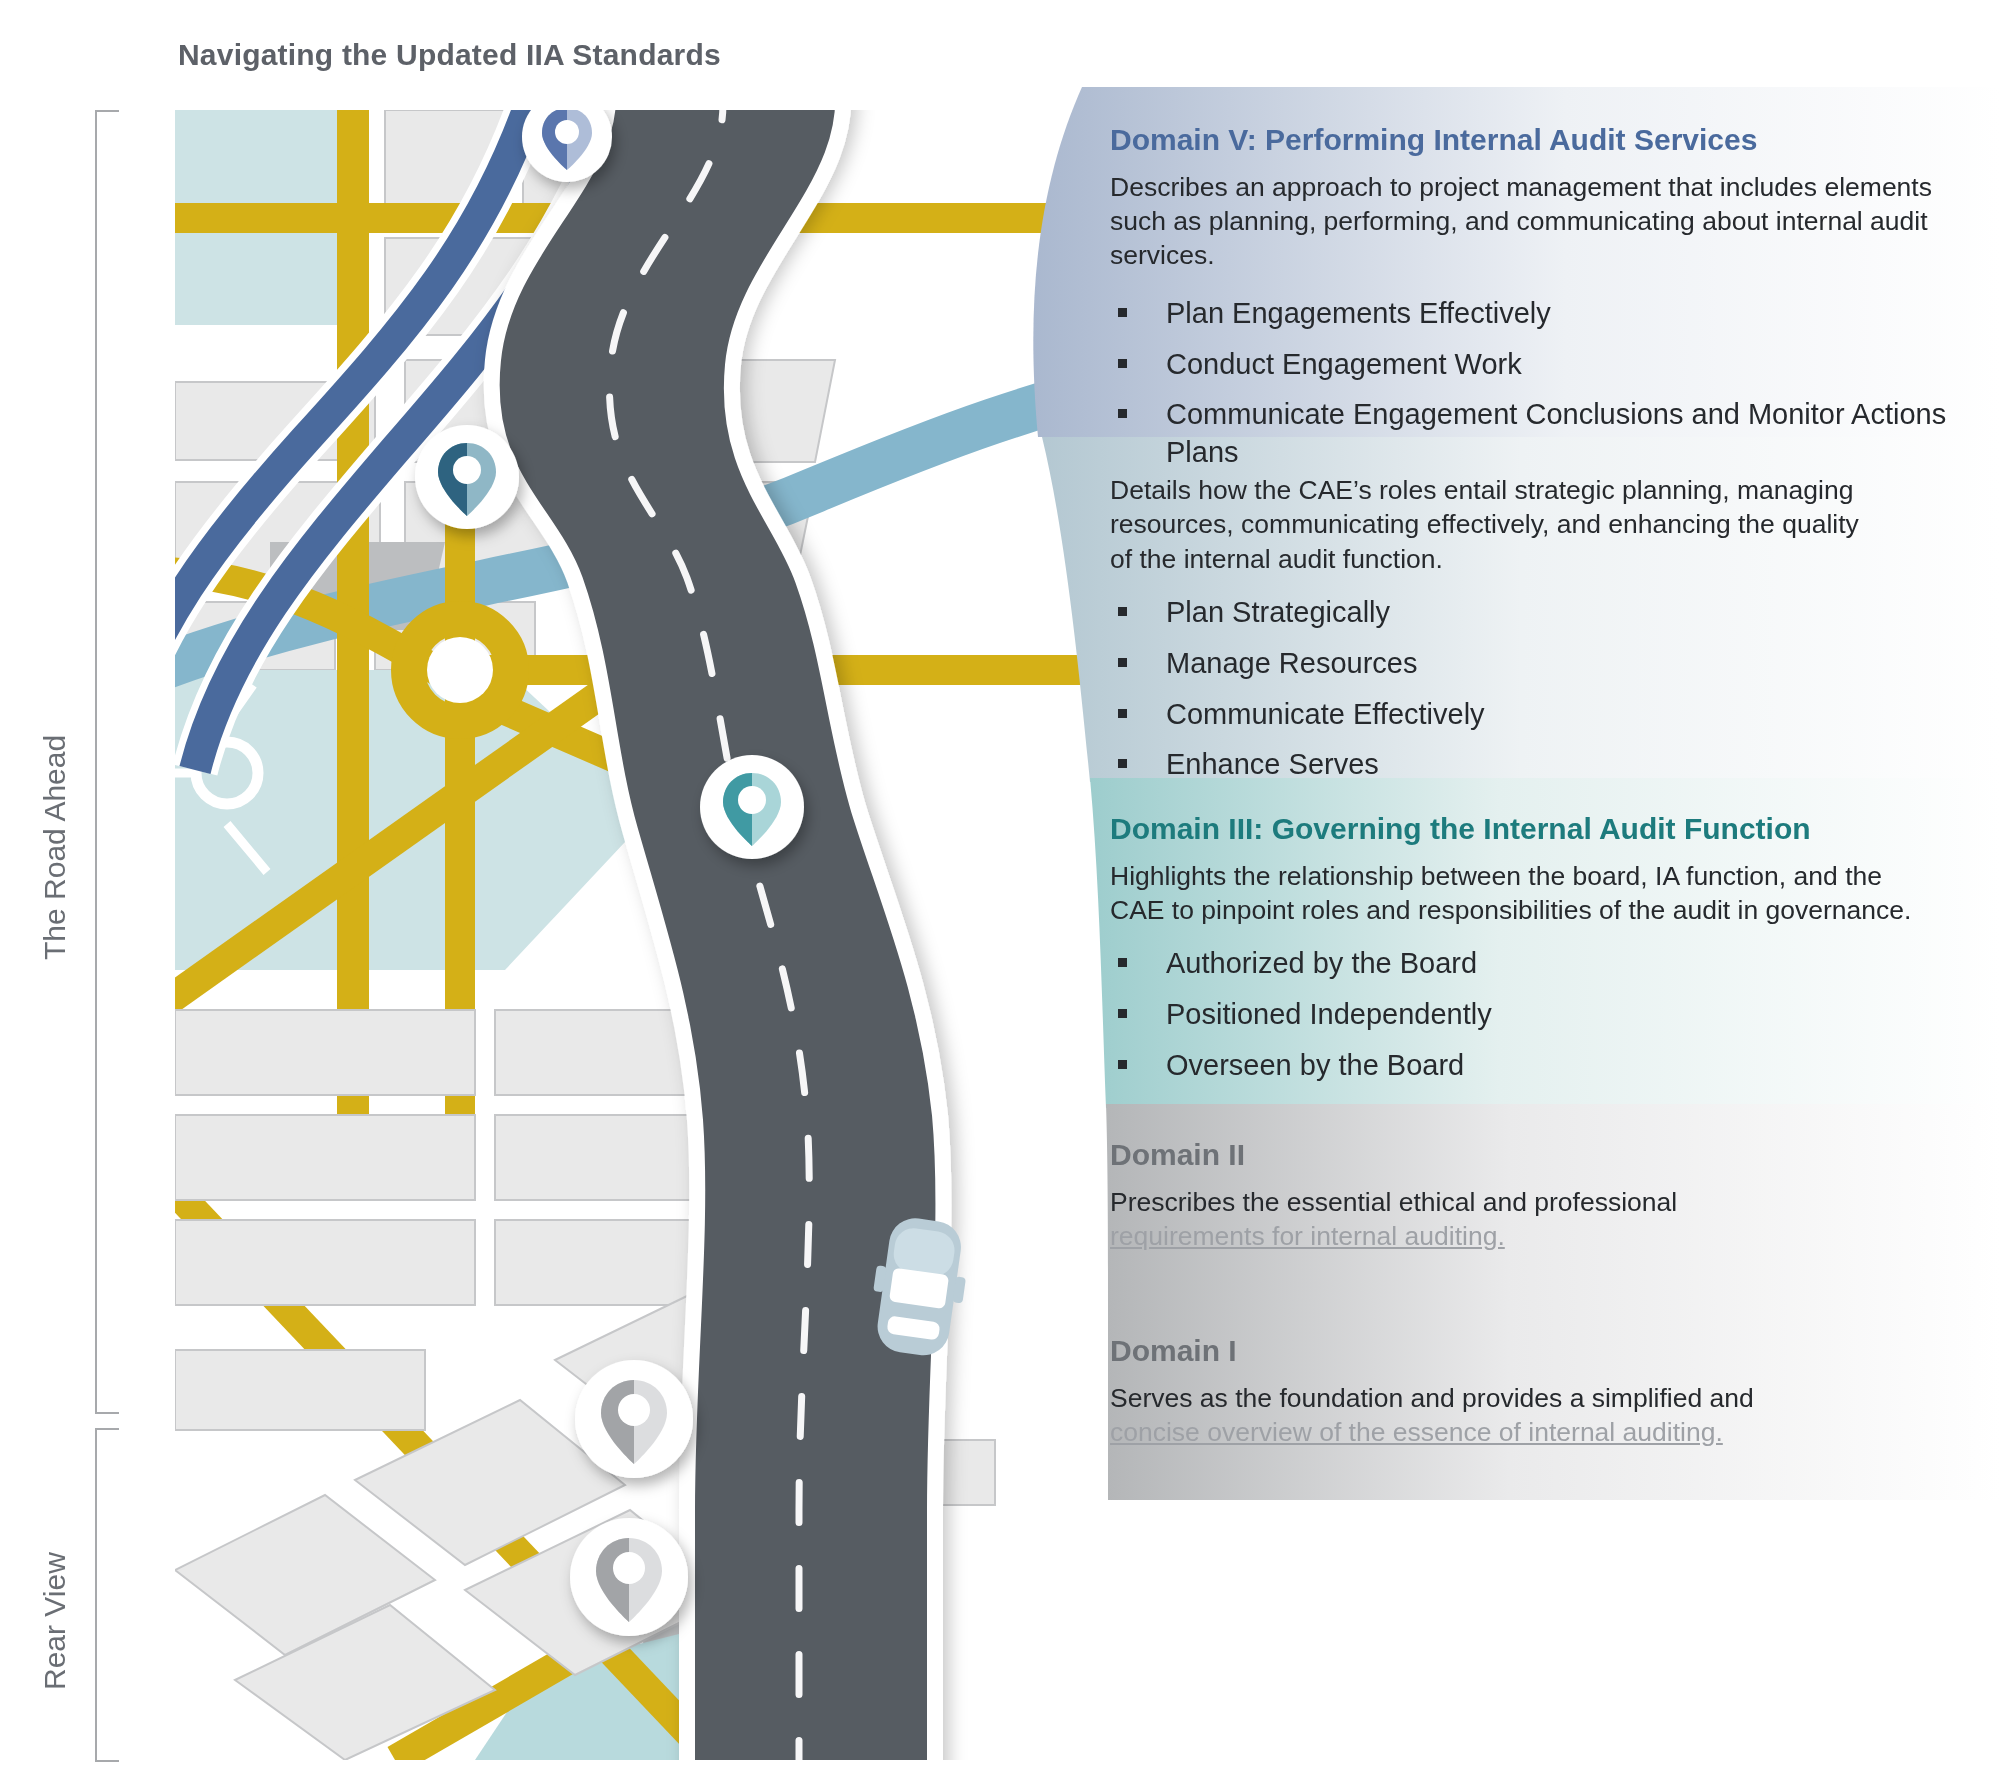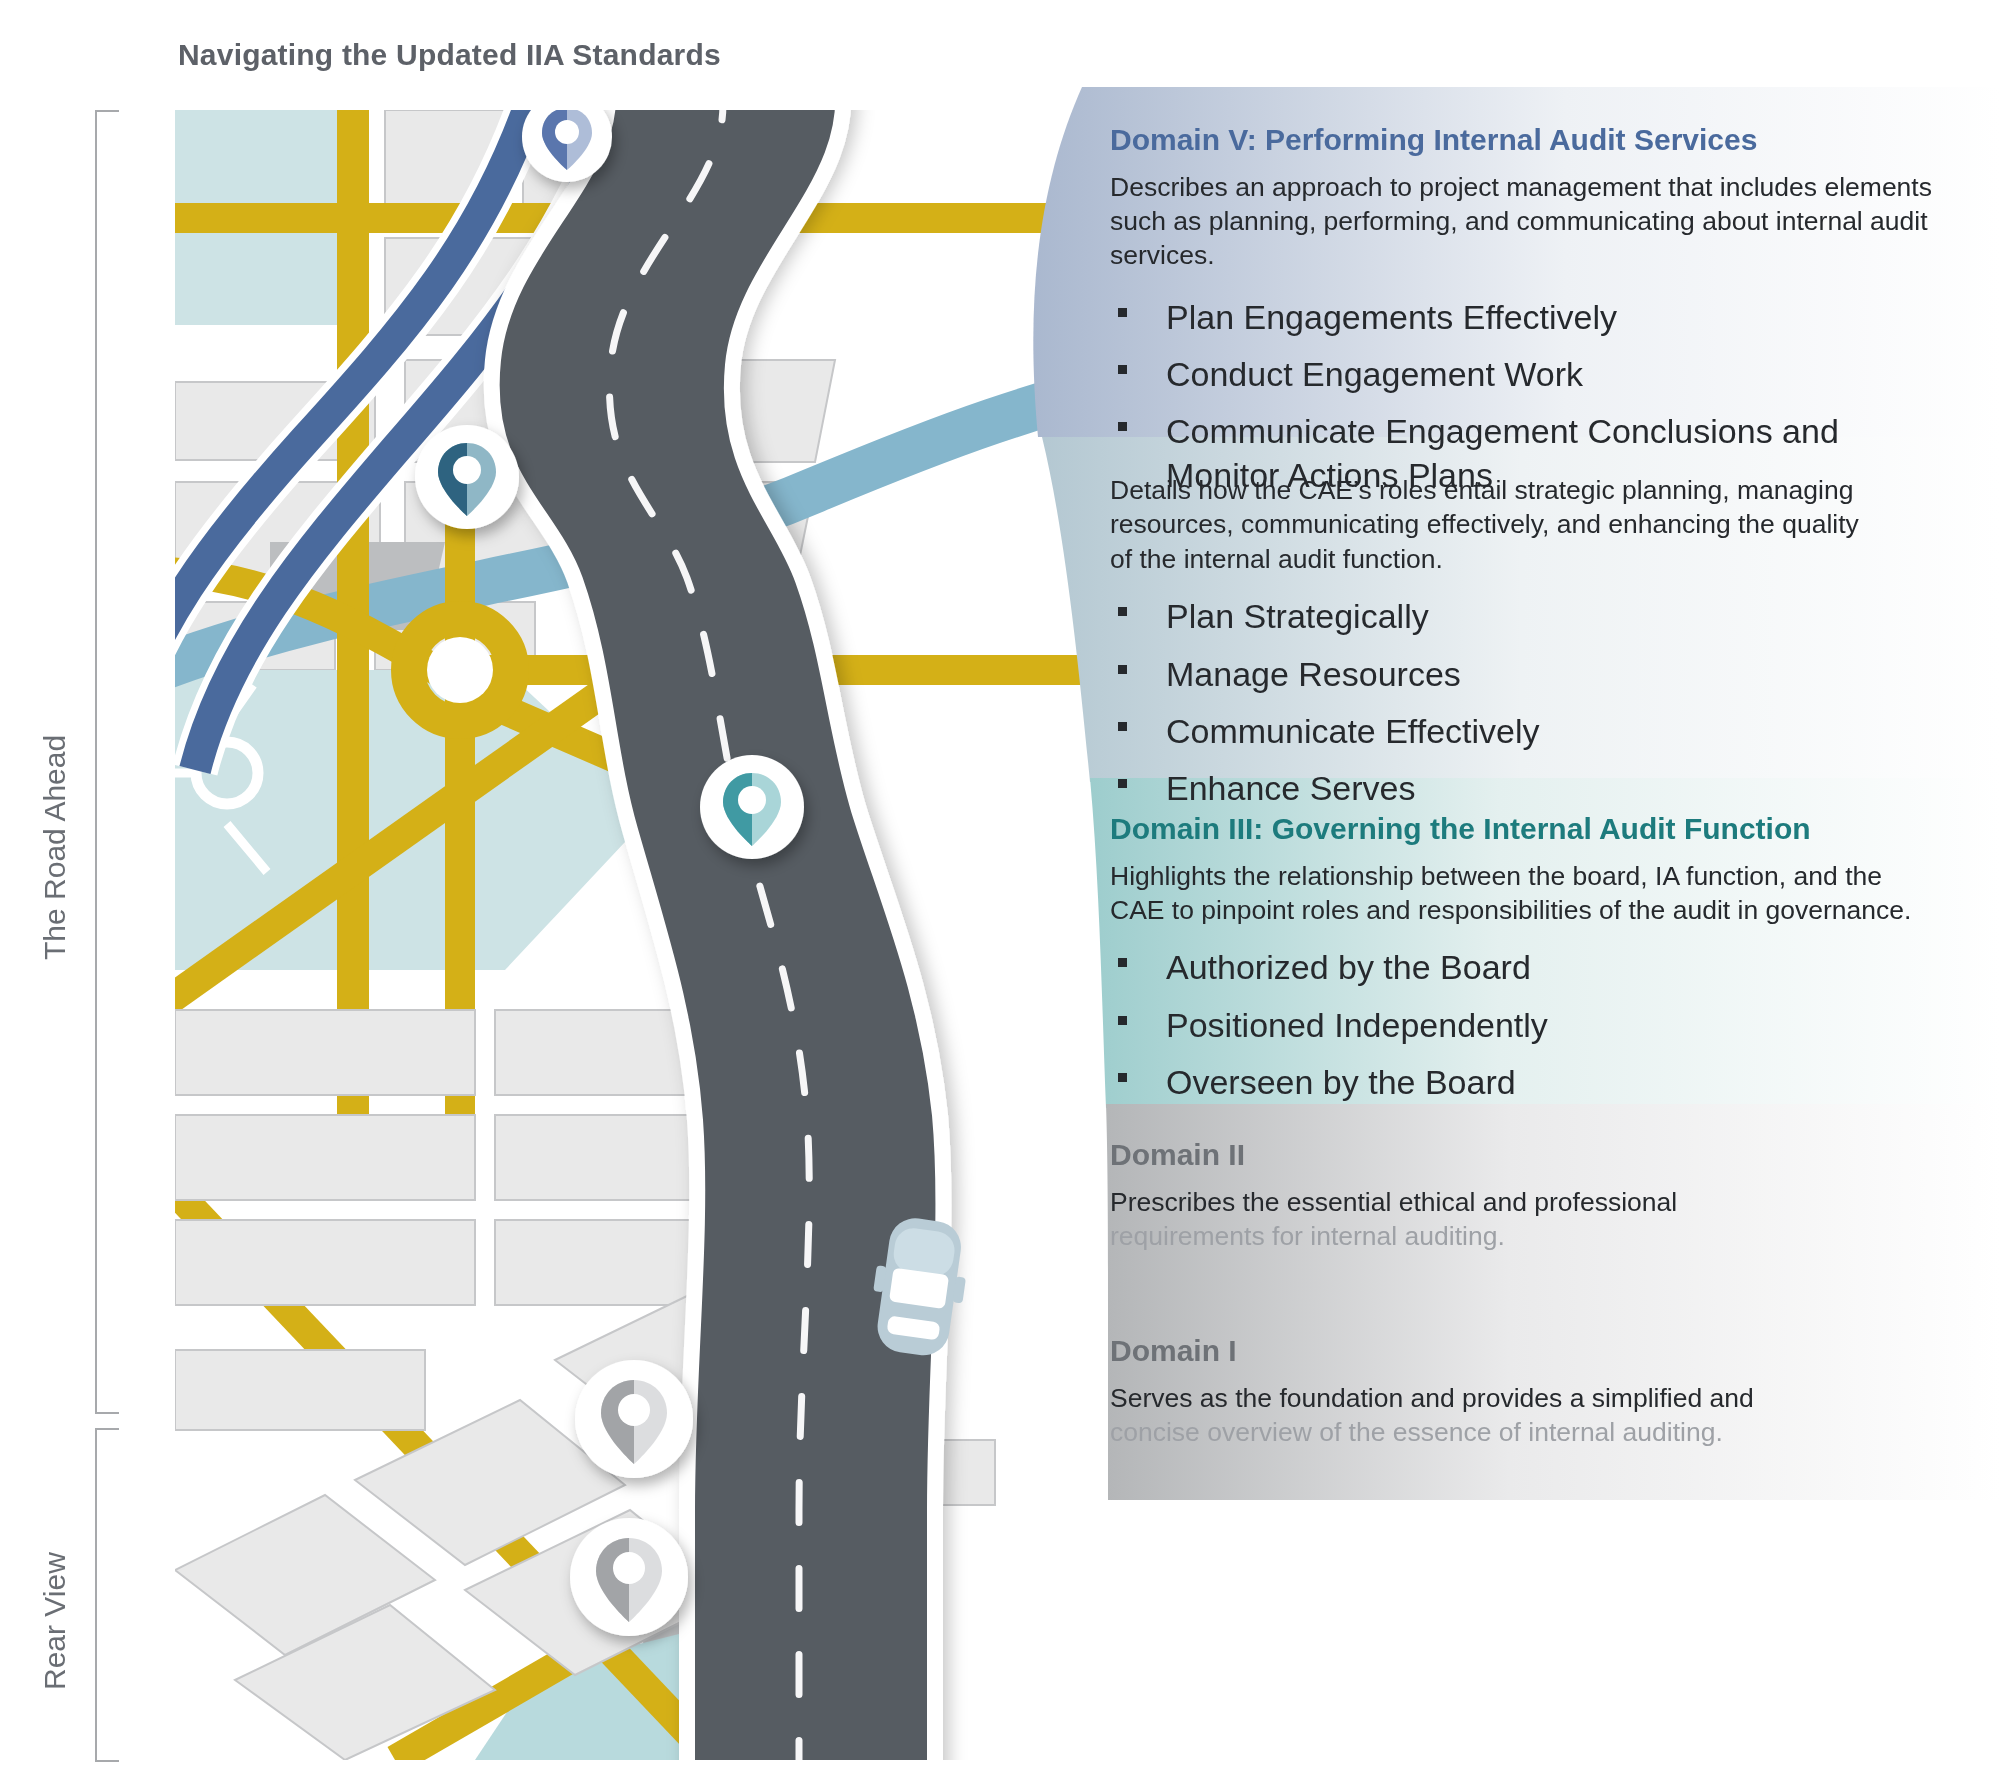--- a/index.html
+++ b/index.html
@@ -29,40 +29,40 @@
 
   
   .band{position:absolute; overflow:visible;}
   .band .band-bg{position:absolute;inset:0;z-index:0;}
   .band .band-inner{position:relative;z-index:1;}
 
   .band-title{font-size:30px;font-weight:bold;margin:0 0 12px 0;line-height:1.15;}
   .band-desc{font-size:26.5px;line-height:1.30;margin:0;color:#26292d;}
   .band-list{list-style:none;margin:22px 0 0 0;padding:0;}
   .band-list li{
-    position:relative;padding-left:56px;font-size:34px;line-height:1.30;
+    position:relative;padding-left:56px;font-size:29px;line-height:1.30;
     margin-bottom:13px;color:#26292d;
   }
   .band-list li:before{
     content:"";position:absolute;left:8px;top:13px;width:9px;height:9px;background:#26292d;
   }
 
   #band-v   {left:1020px; top:87px;  width:980px; height:350px;}
   #band-iv  {left:1020px; top:437px; width:980px; height:345px;}
   #band-iii {left:1020px; top:778px; width:980px; height:330px;}
   #band-ii  {left:1020px; top:1104px;width:980px; height:197px;}
   #band-i   {left:1020px; top:1300px;width:980px; height:200px;}
 
   #band-v   .band-inner{padding:36px 40px 0 90px;}
   #band-iv  .band-inner{padding:36px 40px 0 90px;}
   #band-iii .band-inner{padding:34px 16px 0 90px;}
   #band-ii  .band-inner{padding:34px 40px 0 90px;}
   #band-i   .band-inner{padding:34px 40px 0 90px;}
 
-  .fade-text{color:#9ea1a6;}
+  .fade-text{color:#9ea1a6;text-decoration:underline;}
 </style>
 </head>
 <body>
 
 <div id="page-title">Navigating the Updated IIA Standards</div>
 
 <div class="rail">
   <div class="bracket road"></div>
   <div class="bracket rear"></div>
   <div class="rail-label road">The Road Ahead</div>

